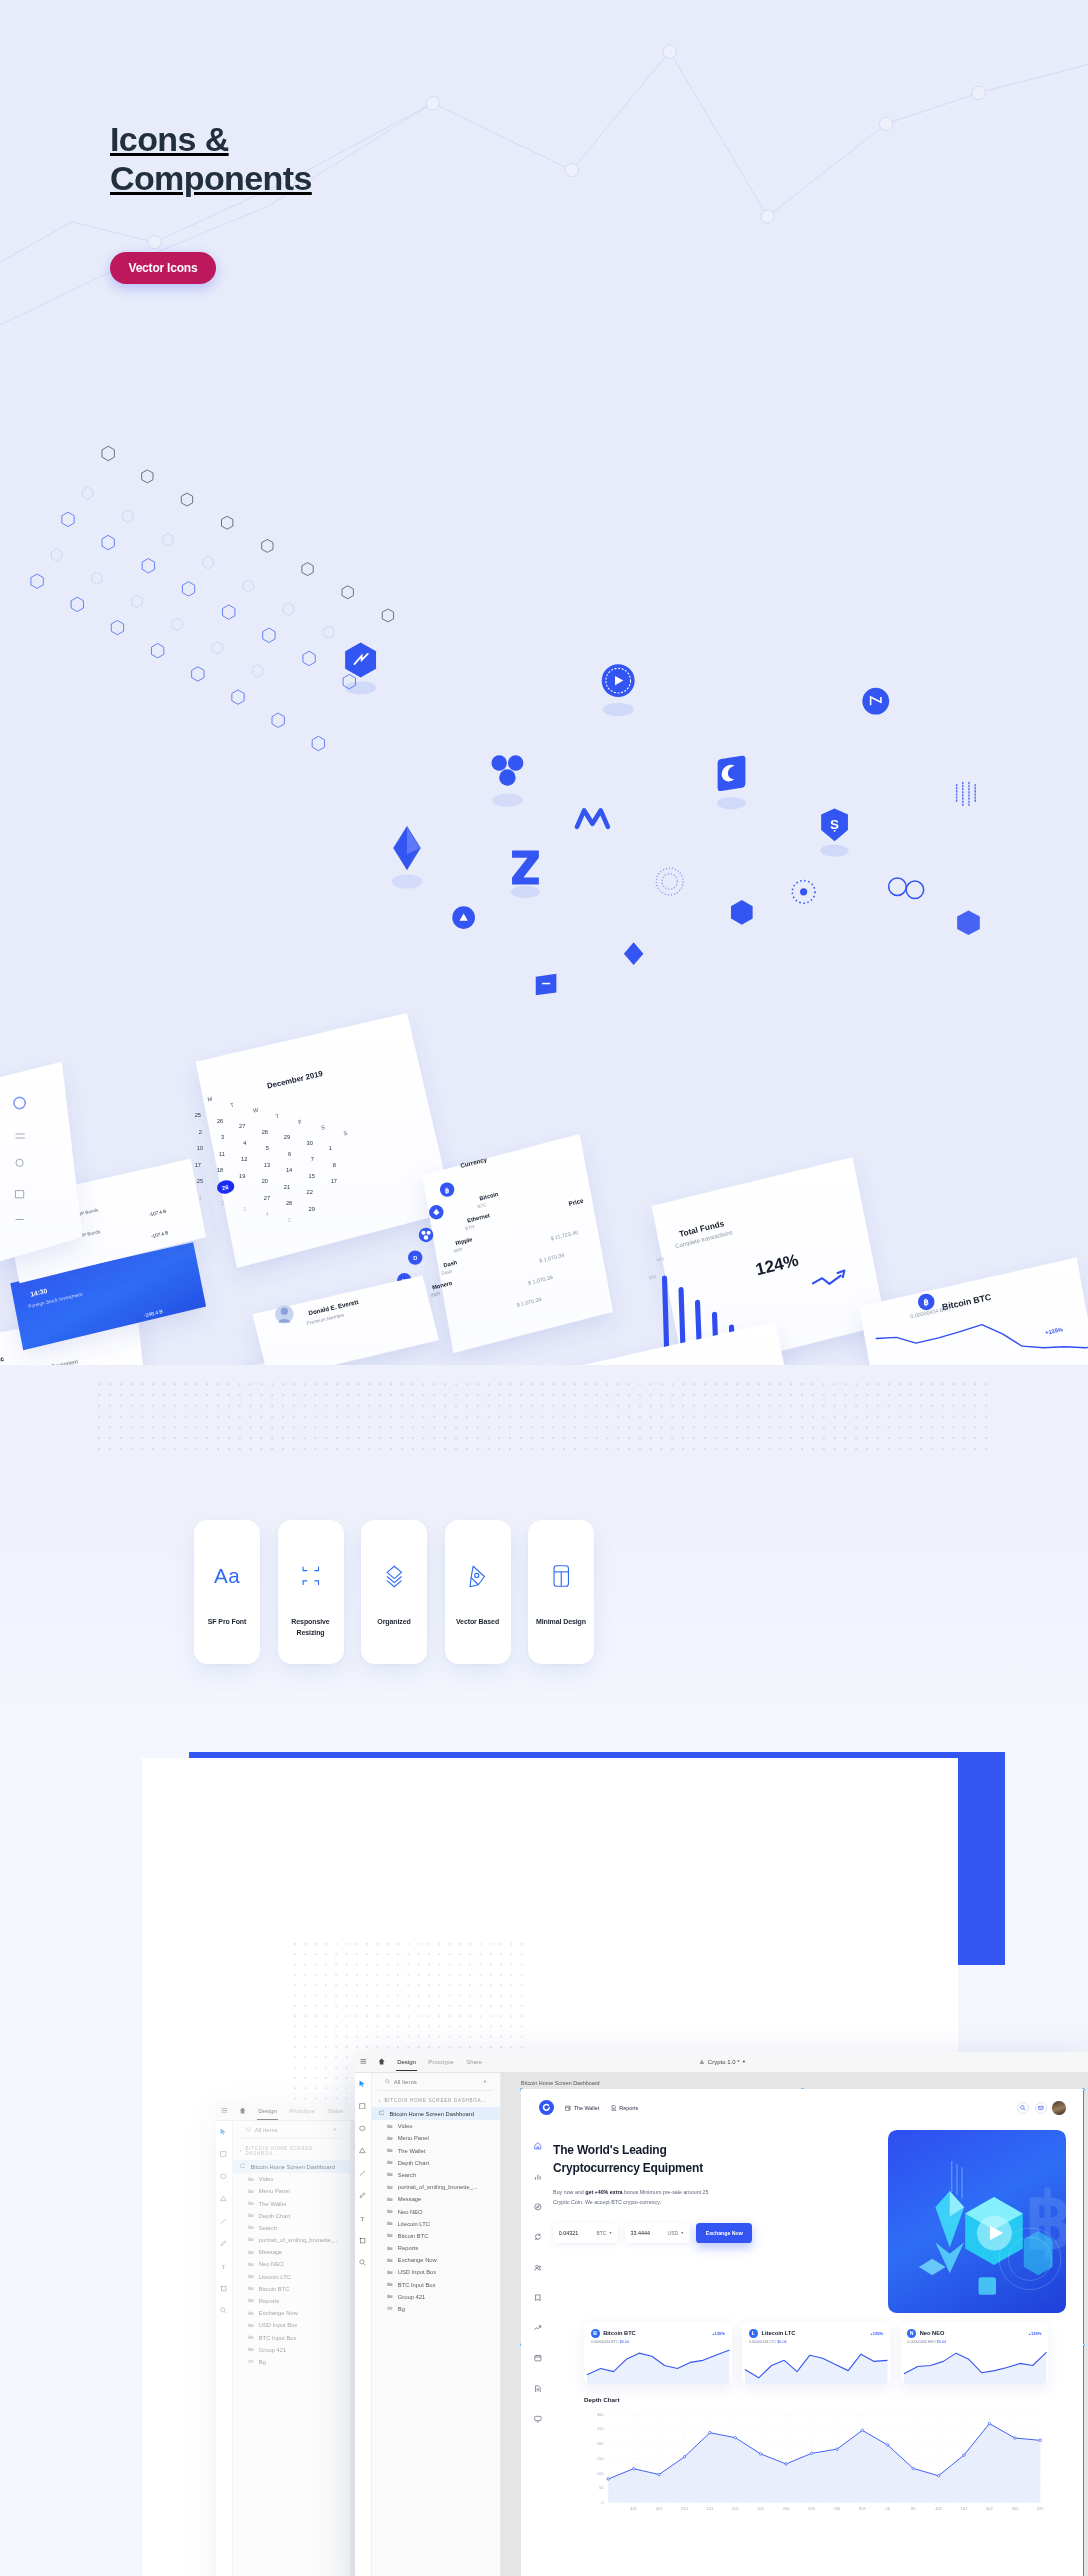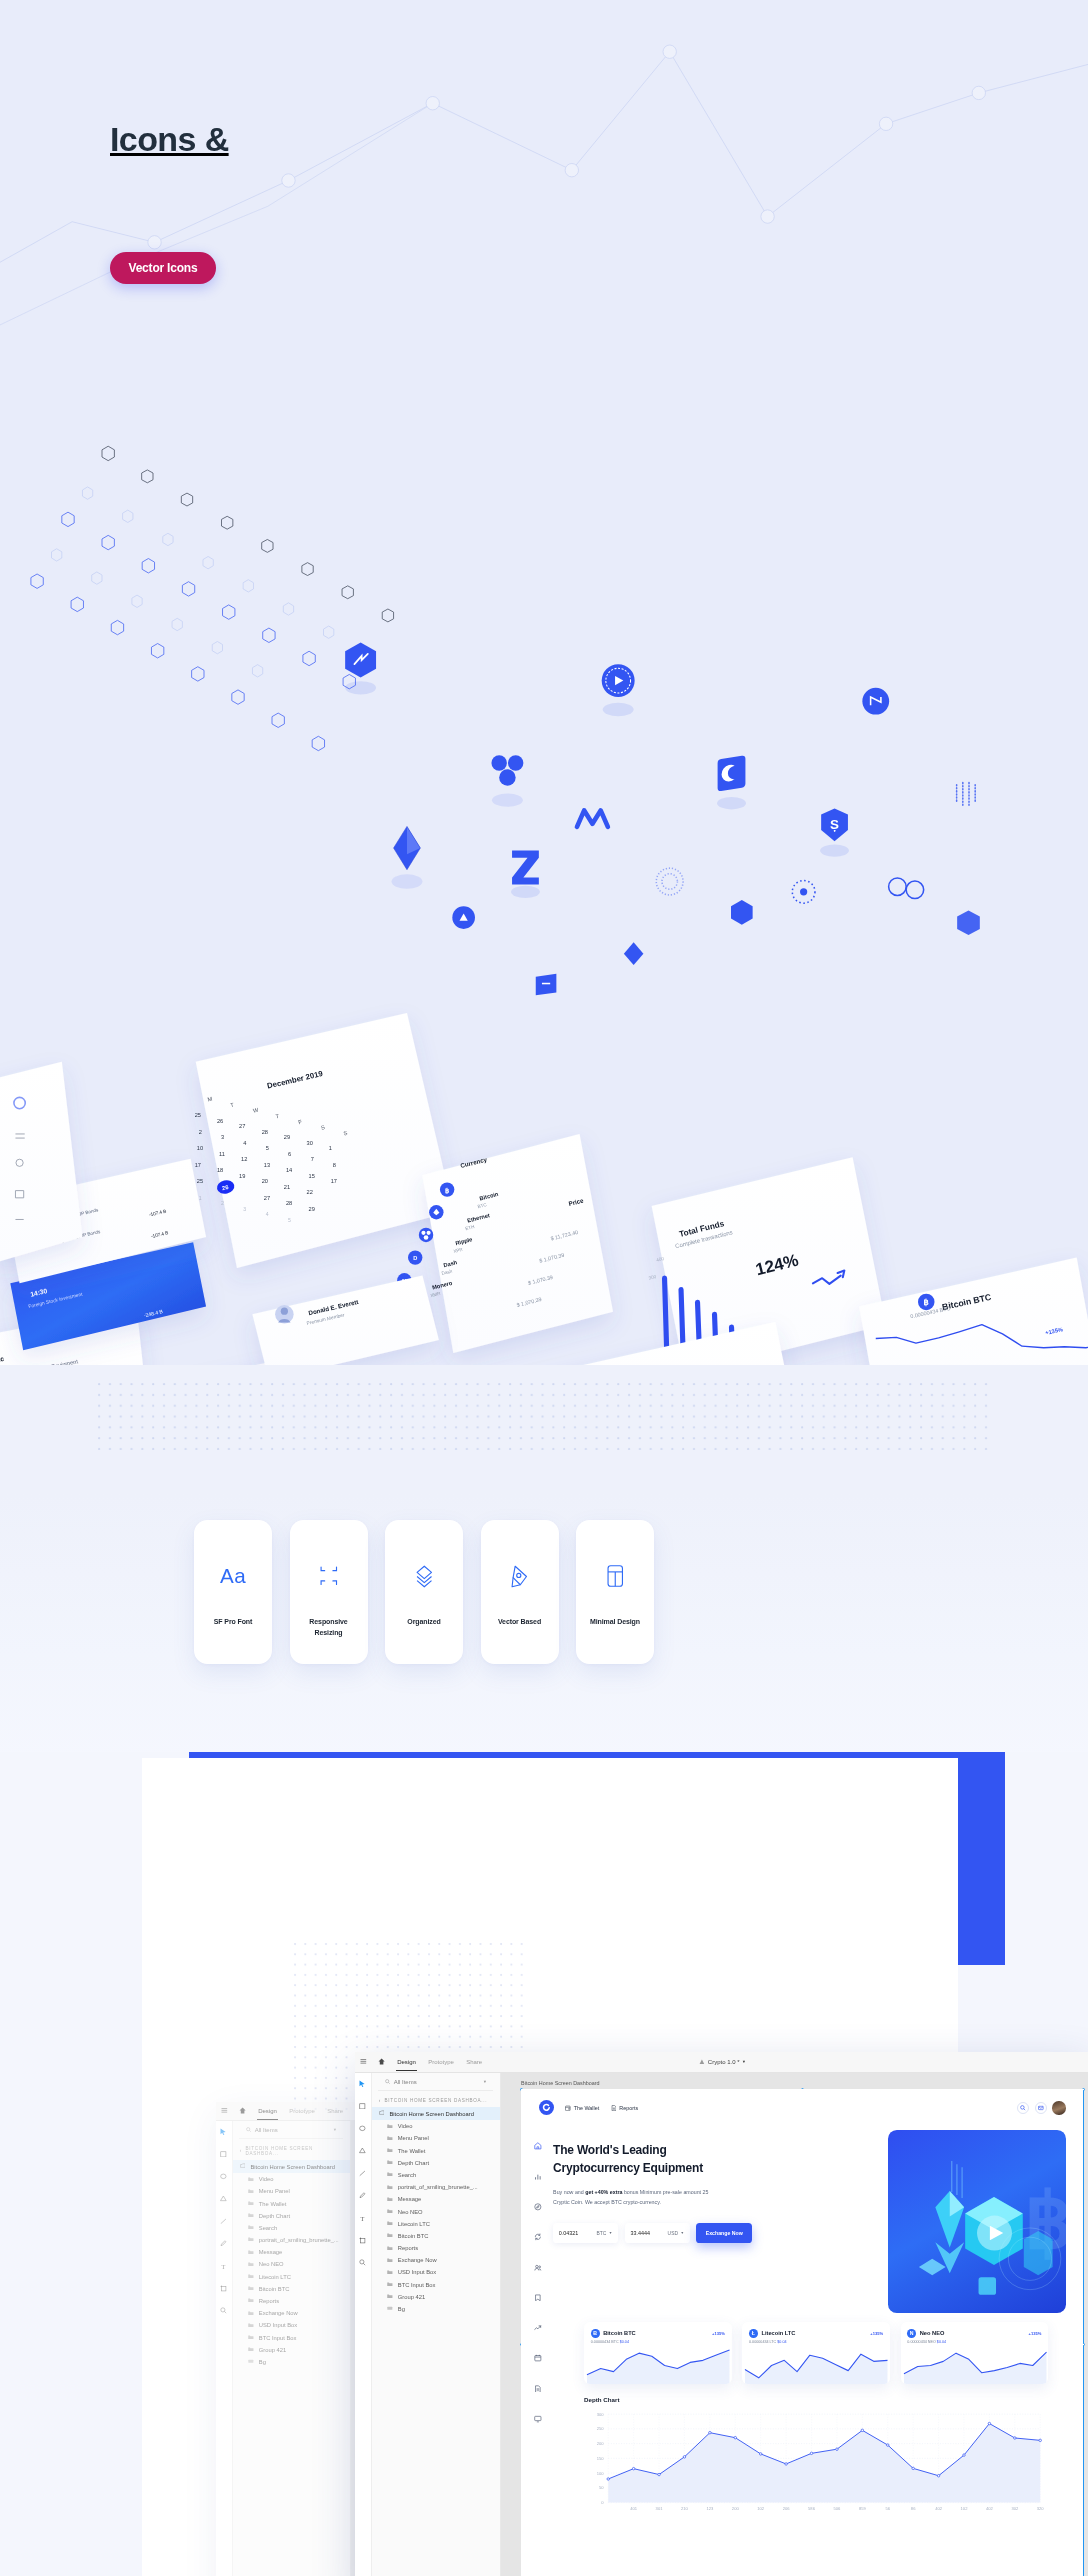--- a/index.html
+++ b/index.html
@@ -32,21 +32,21 @@
   #iso-svg{position:absolute;left:0;top:0;width:1088px;height:1005px;}
 
   
   #dots-band{position:absolute;left:0;top:1365px;width:1088px;height:129px;background:#eef1fb;overflow:hidden;}
   #dots-svg{position:absolute;left:98px;top:18px;}
 
   
   #features{position:absolute;left:0;top:1494px;width:1088px;height:268px;background:linear-gradient(180deg,#eef1fb 0%,#f2f5fd 60%,#f5f7fe 100%);}
   #feature-row{position:absolute;left:194px;top:26px;display:flex;gap:17.5px;}
   .fcard{
-    width:78px;height:144px;background:#fff;border-radius:13.4px;
+    width:66px;height:144px;background:#fff;border-radius:13.4px;
     box-shadow:0 9.3px 23px rgba(70,95,190,.10),0 1px 3.1px rgba(70,95,190,.05);
     display:flex;flex-direction:column;align-items:center;
     padding-top:38px;
   }
   .fcard .ficon{height:36px;display:flex;align-items:center;justify-content:center;}
   .fcard .flabel{
     margin-top:23px;font-size:7px;font-weight:bold;color:#1c2430;
     text-align:center;line-height:1.55;letter-spacing:-0.1px;width:68px;
   }
   .aa{font-size:20.6px;color:#2f6bf6;font-family:"Liberation Sans",sans-serif;letter-spacing:0.5px;}
@@ -153,20 +153,21 @@
       <circle cx="1110" cy="330" r="13"></circle>
       <circle cx="1300" cy="100" r="13"></circle>
       <circle cx="1490" cy="420" r="13"></circle>
       <circle cx="1720" cy="240" r="13"></circle>
       <circle cx="1900" cy="180" r="13"></circle>
     </g>
   </svg>
 
   <div id="hero-title">
     <div class="ln">Icons &amp;</div>
+    <div class="ln">Components</div>
   </div>
 
   <div id="hero-badge">Vector Icons</div>
 </section>
 
 <section id="showcase">
   <svg id="iso-svg" viewBox="0 0 2112 1950">
     <defs>
       <linearGradient id="gPhone" x1="0" y1="0" x2="1" y2="1">
         <stop offset="0" stop-color="#2f4df0"></stop>

